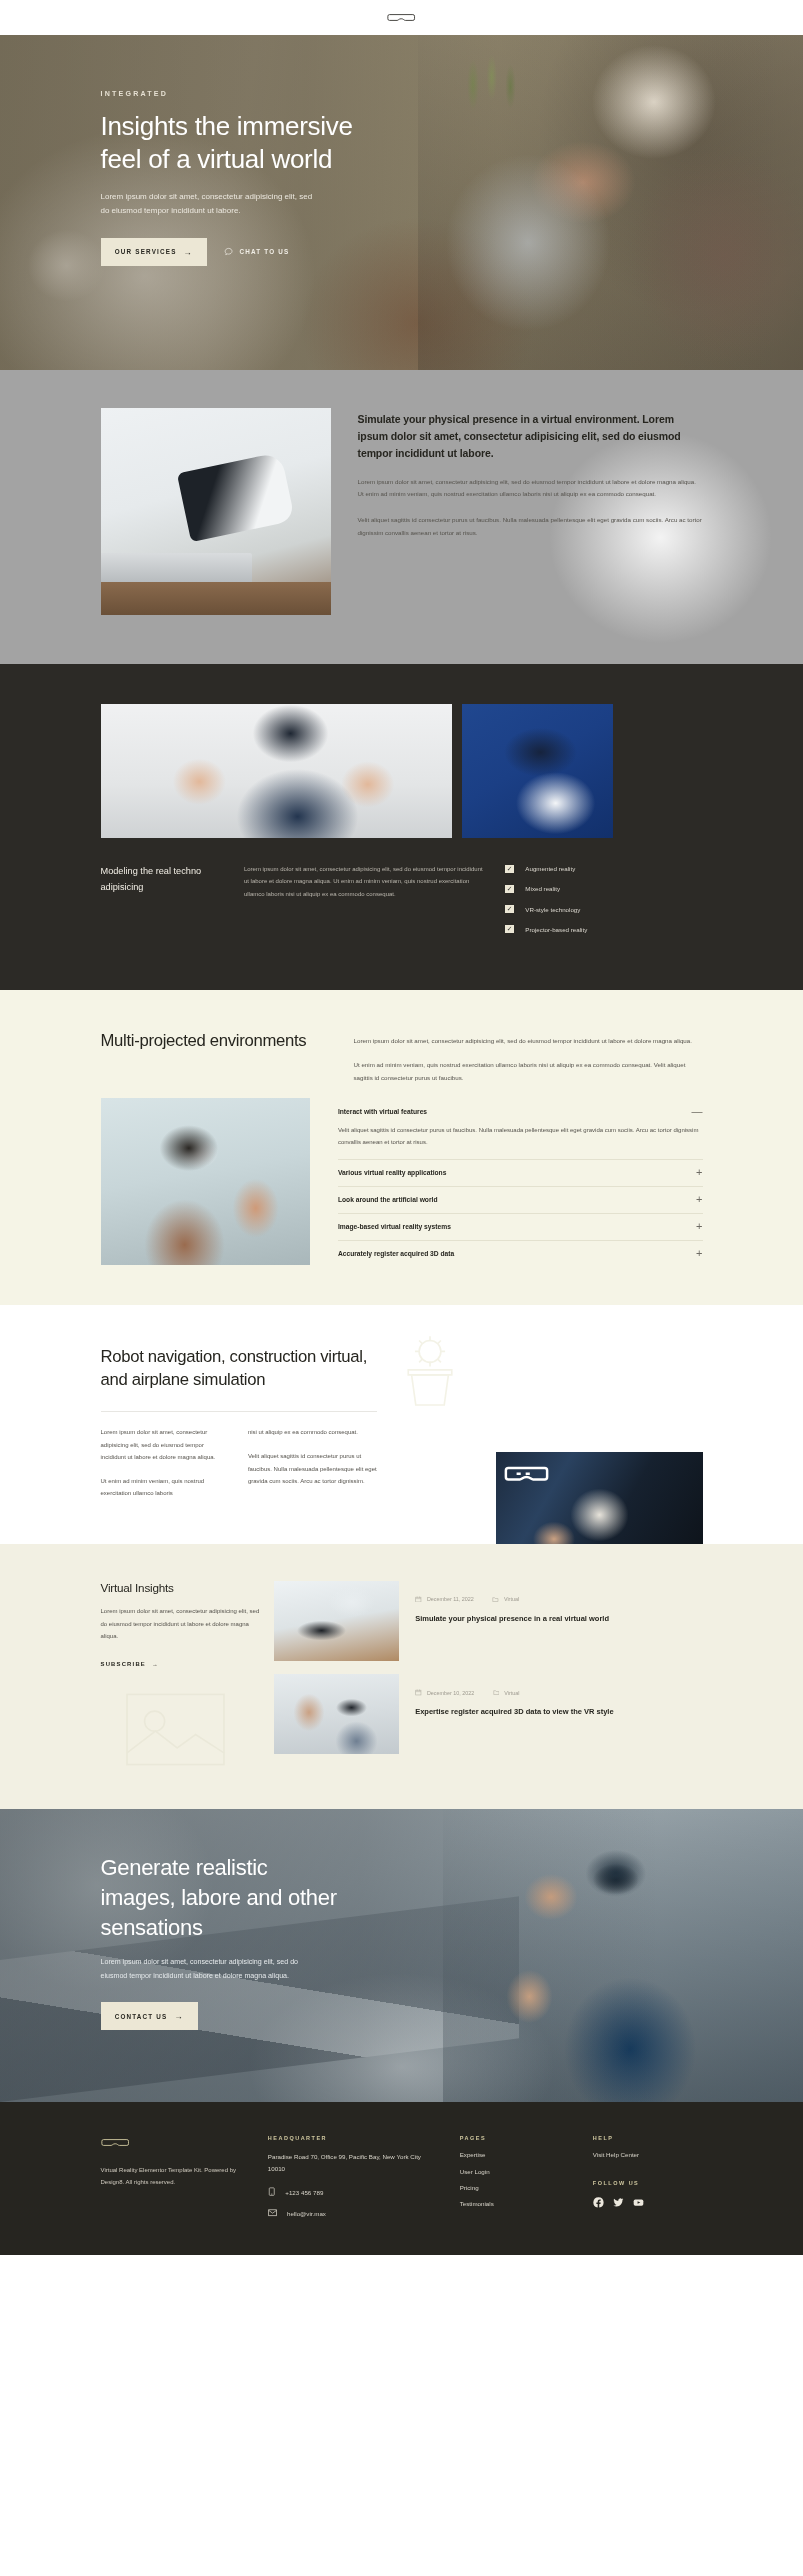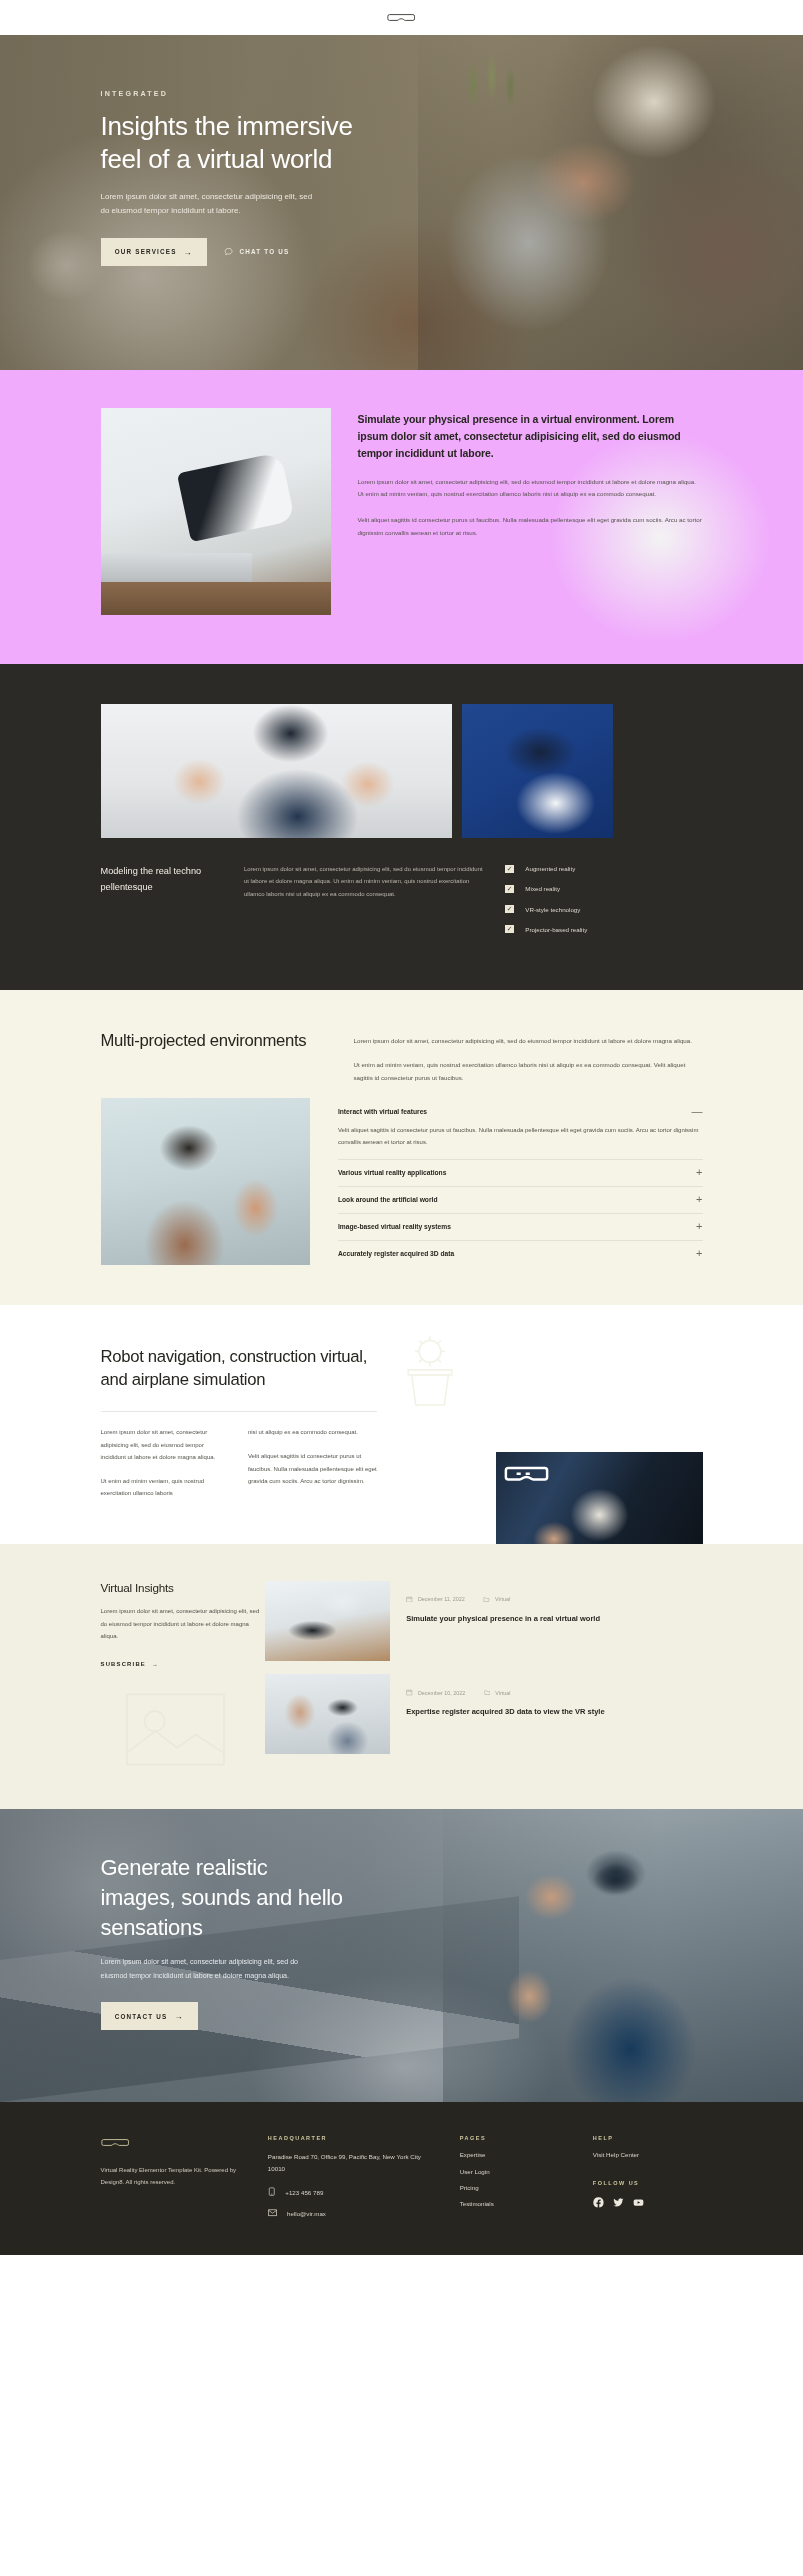--- a/index.html
+++ b/index.html
@@ -82,21 +82,21 @@
   }
   .btn .arr { font-size:8.4px; }
   .chat-link {
     display:flex; align-items:center; gap:6.7px; color:#f2efe7;
     font-size:6.3px; letter-spacing:1.2px; font-weight:600; text-transform:uppercase;
     cursor:pointer;
   }
 
   
   .simulate {
-    position:relative; background:#f0abfc; padding:38px 0 49px; overflow:hidden;
+    position:relative; background:#a3a3a3; padding:38px 0 49px; overflow:hidden;
   }
   .simulate .ghost {
     position:absolute; right:-33px; top:-8.4px; width:351px; height:351px;
     background:radial-gradient(ellipse 159px 151px at 50% 50%, #f3f3f3, rgba(243,243,243,0) 70%);
   }
   .sim-grid { position:relative; display:flex; gap:27px; }
   .sim-photo {
     width:230px; height:207px; flex:none;
     background:
       linear-gradient(165deg,#eef1f3 0%, #e6eaec 40%, #cfd3d2 70%, #8b7560 100%);
@@ -207,21 +207,21 @@
       radial-gradient(ellipse 44px 40px at 50% 52%, #e7e3da, rgba(231,227,218,0) 66%),
       radial-gradient(ellipse 30px 25px at 28% 72%, #caa182, rgba(202,161,130,0) 70%),
       linear-gradient(120deg,#1d2b3e 0%, #2a4260 28%, #16212f 58%, #0d1218 100%);
   }
   .robot-photo .deco2 {
     position:absolute; left:6.7px; top:6.7px; width:47px; height:33px;
   }
 
   
   .insights { background:#f2f0e3; padding:37px 0 42px; position:relative; overflow:hidden; }
-  .ins-grid { display:flex; gap:3px; position:relative; }
+  .ins-grid { display:flex; gap:12px; position:relative; }
   .ins-left { width:161px; position:relative; }
   .ins-left h2 { font-size:11.7px; font-weight:500; color:#26251f; letter-spacing:-0.2px; }
   .ins-left p { font-size:6px; line-height:2.05; color:#55524c; margin-top:11.7px; }
   .sub-link {
     margin-top:18.4px; display:inline-flex; align-items:center; gap:5.9px;
     font-size:5.9px; letter-spacing:1.2px; font-weight:700; color:#26251f;
     text-transform:uppercase; cursor:pointer;
   }
   .ins-watermark { position:absolute; left:16.7px; top:105px; width:117px; height:92px; opacity:.45; }
   .ins-right { flex:1; }
@@ -360,21 +360,21 @@
 </section>
 
 <section class="dark">
   <div class="inner">
     <div class="dk-photos">
       <div class="dk-photo-a"></div>
       <div class="dk-photo-b"></div>
     </div>
     <div class="dk-cols">
       <div class="dk-c1">
-        <h3>Modeling the real techno pellentesque</h3>
+        <h3>Modeling the real techno adipisicing</h3>
       </div>
       <div class="dk-c2">
         <p>Lorem ipsum dolor sit amet, consectetur adipisicing elit, sed do eiusmod tempor incididunt ut labore et dolore magna aliqua. Ut enim ad minim veniam, quis nostrud exercitation ullamco laboris nisi ut aliquip ex ea commodo consequat.</p>
       </div>
       <div class="dk-c3">
         <div class="chk-row">
           <span class="chk">✓</span>
           <span class="chk-label">Augmented reality</span>
         </div>
         <div class="chk-row">
@@ -548,21 +548,21 @@
 </section>
 
 <section class="cta">
   <div class="cta-bg">
     <div class="room"></div>
     <div class="beam"></div>
     <div class="man"></div>
   </div>
   <div class="cta-shade"></div>
   <div class="cta-inner">
-    <h2>Generate realistic images, sounds and hello sensations</h2>
+    <h2>Generate realistic images, labore and other sensations</h2>
     <p>Lorem ipsum dolor sit amet, consectetur adipisicing elit, sed do eiusmod tempor incididunt ut labore et dolore magna aliqua.</p>
     <button class="btn">
       <span>CONTACT US</span>
       <span class="arr">→</span>
     </button>
   </div>
 </section>
 
 <footer class="footer">
   <div class="inner foot-grid">

